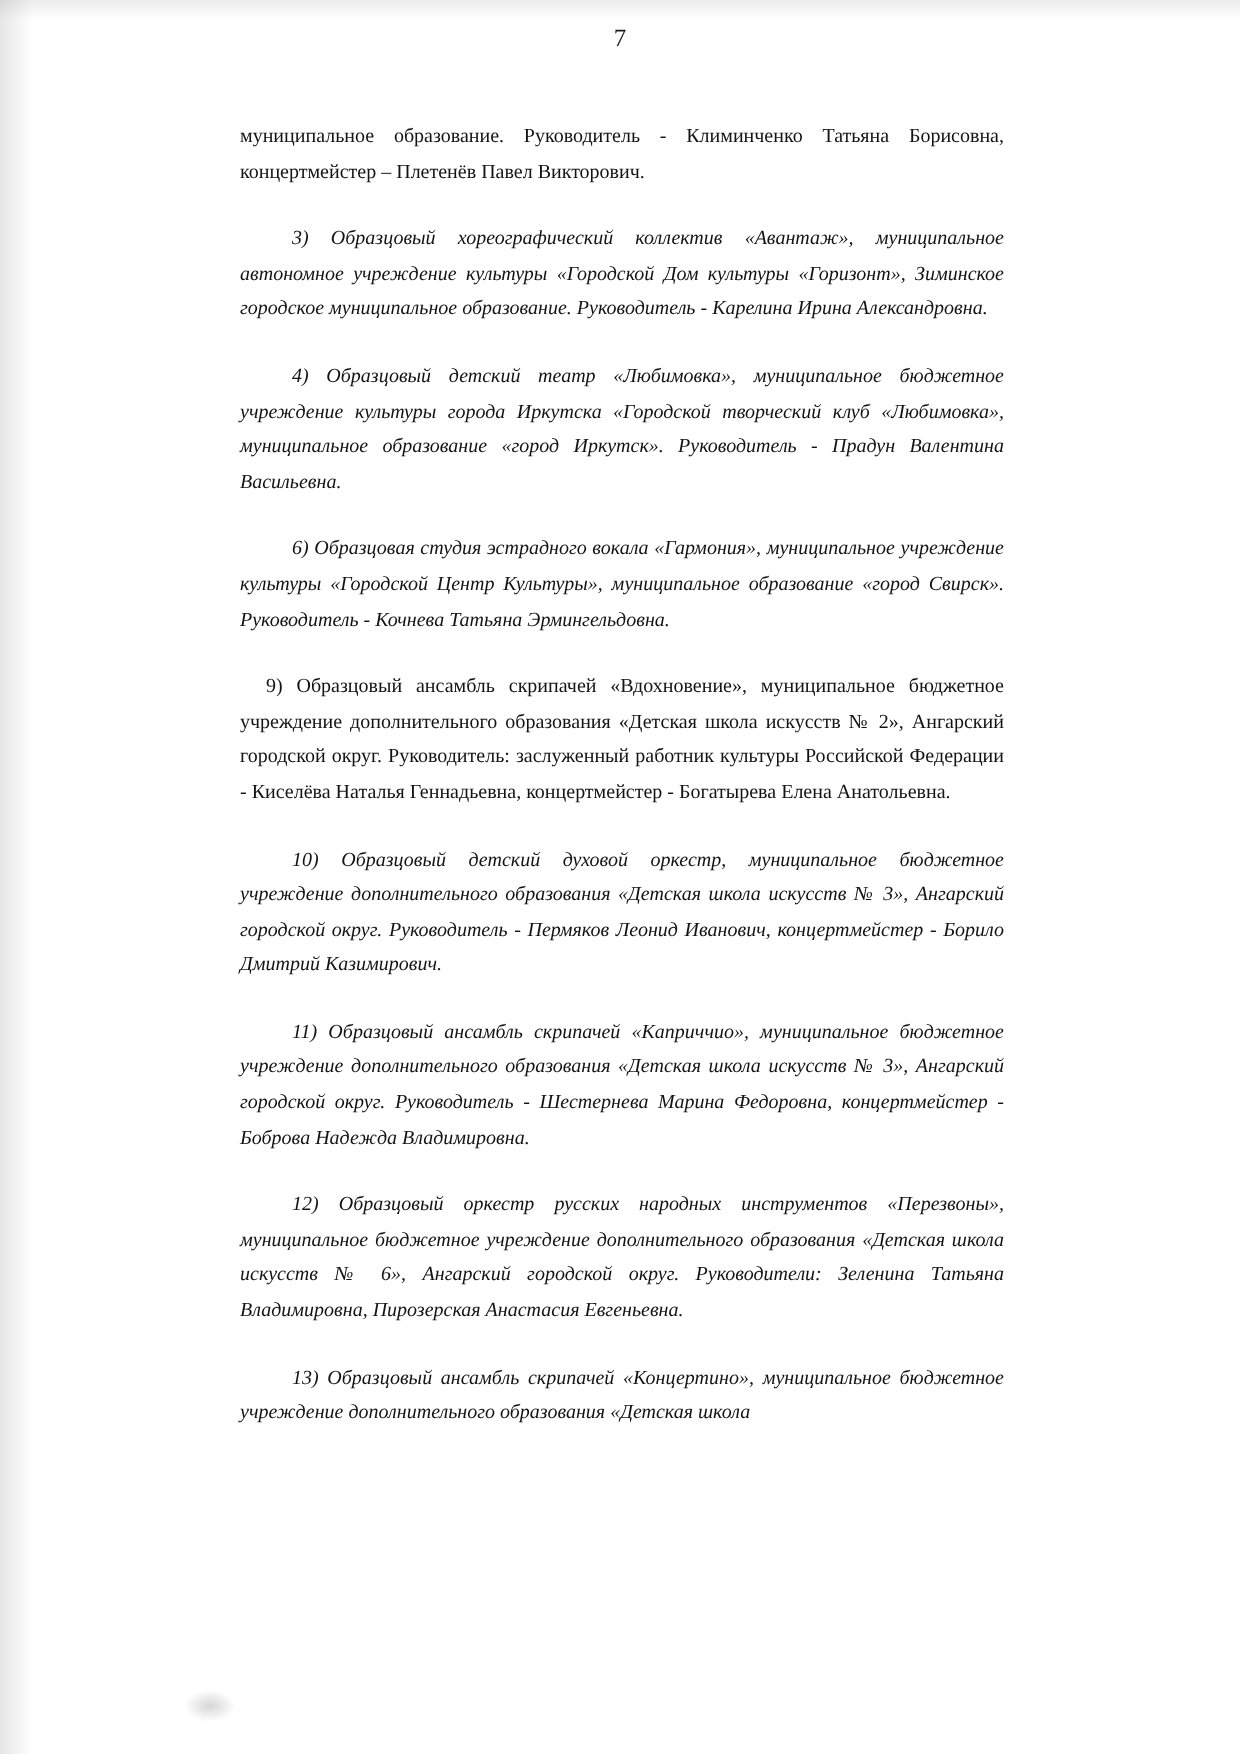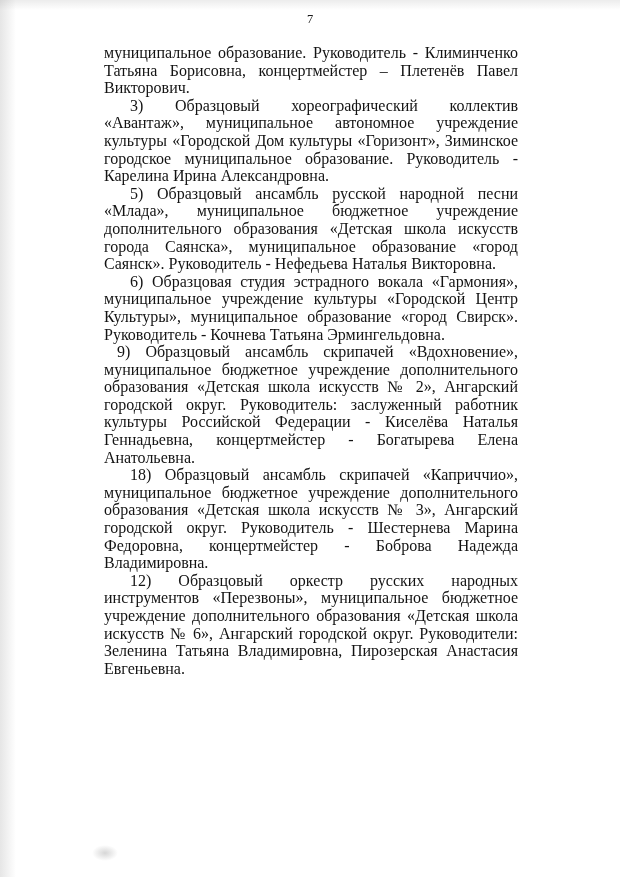--- a/index.html
+++ b/index.html
@@ -30,31 +30,32 @@
     font-size: 12.5px;
     color: #1a1a1a;
   }
   .body-text {
     position: absolute;
     top: 44px;
     left: 104px;
     width: 414px;
   }
   p {
-    margin: 0;
-    font-size: 16px;
+    margin: 16px;
+    font-size: 10px;
     line-height: 17.6px;
     text-align: justify;
     text-justify: inter-word;
     text-indent: 0;
     color: #131313;
     hyphens: none;
   }
   p.indent {
     text-indent: 26px;
+    font-style: italic;
   }
   p.indent-small {
     text-indent: 13px;
   }
   .shadow-left {
     position: absolute;
     left: 0;
     top: 0;
     width: 16px;
     height: 877px;
@@ -86,21 +87,23 @@
 <div class="page">
 
   <div class="shadow-top"></div>
   <div class="shadow-left"></div>
 
   <div class="page-number">7</div>
 
   <div class="body-text">
     <p class="plain">муниципальное образование. Руководитель - Климинченко Татьяна Борисовна, концертмейстер – Плетенёв Павел Викторович.</p>
     <p class="indent">3) Образцовый хореографический коллектив «Авантаж», муниципальное автономное учреждение культуры «Городской Дом культуры «Горизонт», Зиминское городское муниципальное образование. Руководитель - Карелина Ирина Александровна.</p>
-    <p class="indent">5) Образцовый ансамбль русской народной песни «Млада», муниципальное бюджетное учреждение дополнительного образования «Детская школа искусств города Саянска», муниципальное образование «город Саянск». Руководитель - Нефедьева Наталья Викторовна.</p>
+    <p class="indent">4) Образцовый детский театр «Любимовка», муниципальное бюджетное учреждение культуры города Иркутска «Городской творческий клуб «Любимовка», муниципальное образование «город Иркутск». Руководитель - Прадун Валентина Васильевна.</p>
     <p class="indent">6) Образцовая студия эстрадного вокала «Гармония», муниципальное учреждение культуры «Городской Центр Культуры», муниципальное образование «город Свирск». Руководитель - Кочнева Татьяна Эрмингельдовна.</p>
     <p class="indent-small">9) Образцовый ансамбль скрипачей «Вдохновение», муниципальное бюджетное учреждение дополнительного образования «Детская школа искусств № 2», Ангарский городской округ. Руководитель: заслуженный работник культуры Российской Федерации - Киселёва Наталья Геннадьевна, концертмейстер - Богатырева Елена Анатольевна.</p>
-    <p class="indent">18) Образцовый ансамбль скрипачей «Каприччио», муниципальное бюджетное учреждение дополнительного образования «Детская школа искусств № 3», Ангарский городской округ. Руководитель - Шестернева Марина Федоровна, концертмейстер - Боброва Надежда Владимировна.</p>
+    <p class="indent">10) Образцовый детский духовой оркестр, муниципальное бюджетное учреждение дополнительного образования «Детская школа искусств № 3», Ангарский городской округ. Руководитель - Пермяков Леонид Иванович, концертмейстер - Борило Дмитрий Казимирович.</p>
+    <p class="indent">11) Образцовый ансамбль скрипачей «Каприччио», муниципальное бюджетное учреждение дополнительного образования «Детская школа искусств № 3», Ангарский городской округ. Руководитель - Шестернева Марина Федоровна, концертмейстер - Боброва Надежда Владимировна.</p>
     <p class="indent">12) Образцовый оркестр русских народных инструментов «Перезвоны», муниципальное бюджетное учреждение дополнительного образования «Детская школа искусств № 6», Ангарский городской округ. Руководители: Зеленина Татьяна Владимировна, Пирозерская Анастасия Евгеньевна.</p>
+    <p class="indent">13) Образцовый ансамбль скрипачей «Концертино», муниципальное бюджетное учреждение дополнительного образования «Детская школа</p>
   </div>
 
   <div class="smudge"></div>
 </div>
 
 </body></html>

